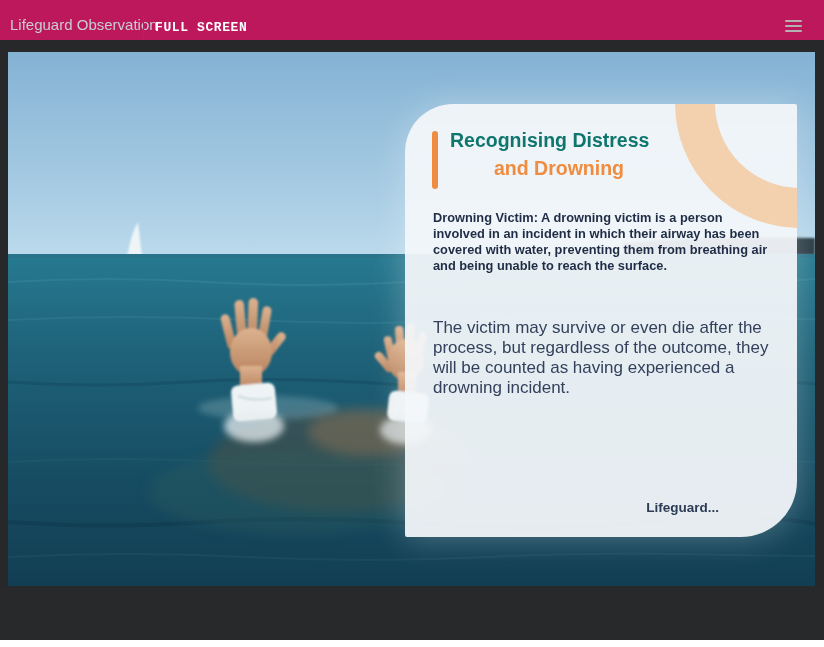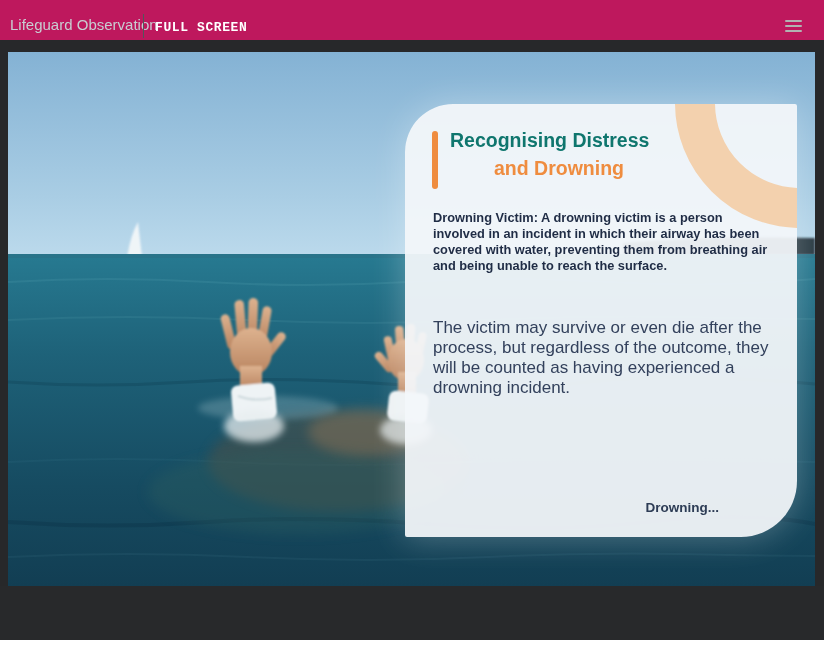--- a/index.html
+++ b/index.html
@@ -133,21 +133,21 @@
 
     <div class="card">
       <div class="arc"></div>
       <div class="tbar"></div>
       <h1>
         <span class="t1">Recognising Distress</span>
         <span class="t2">and Drowning</span>
       </h1>
       <p class="p-bold">Drowning Victim: A drowning victim is a person involved in an incident in which their airway has been covered with water, preventing them from breathing air and being unable to reach the surface.</p>
       <p class="p-reg">The victim may survive or even die after the process, but regardless of the outcome, they will be counted as having experienced a drowning incident.</p>
-      <div class="continue">Drowning...</div>
+      <div class="continue">Lifeguard...</div>
     </div>
   </div>
 
   <div class="playerbar">
     
     
 
     
     
     

